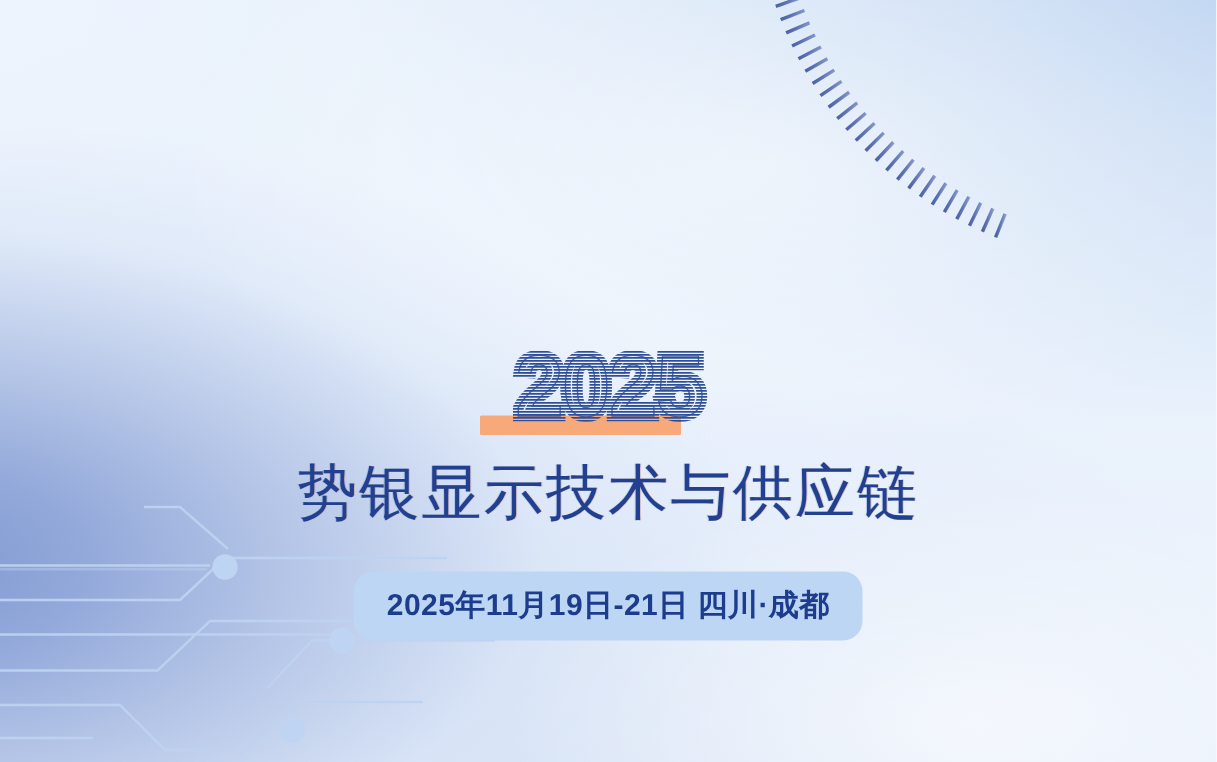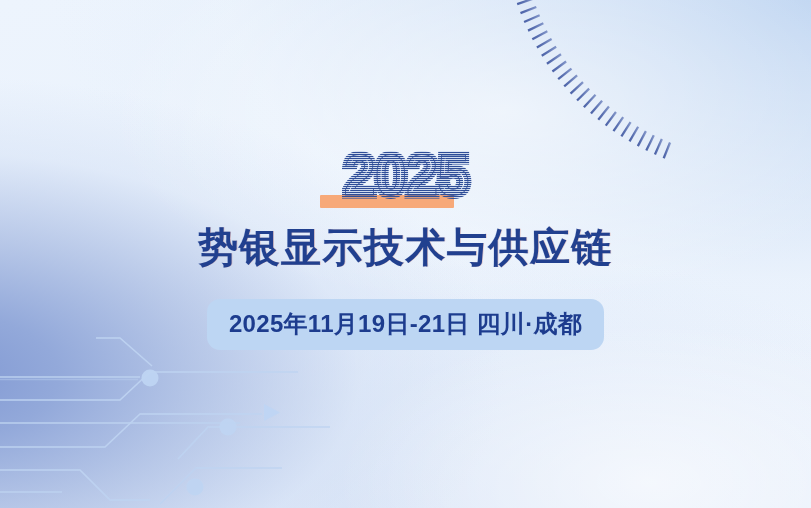--- a/index.html
+++ b/index.html
@@ -45,20 +45,21 @@
   
   .content {
     position: absolute;
     left: 0;
     top: 0;
     width: 811px;
     height: 508px;
     display: flex;
     flex-direction: column;
     align-items: center;
+    justify-content: center;
   }
 
   
   .year-wrap {
     position: relative;
     margin-top: 146dpx;
     margin-top: 146px;
     width: 190px;
     height: 62px;
   }
@@ -75,35 +76,35 @@
     position: absolute;
     left: 0;
     top: 0;
   }
 
   
   .headline {
     margin-top: 14px;
     text-align: center;
     color: #21408f;
-    font-weight: bold;
+    font-weight: normal;
     font-size: 40px;
     line-height: 51px;
     letter-spacing: 1.5px;
     text-shadow: 0.7px 0 0 rgba(210,90,70,0.28), -0.6px 0 0 rgba(60,110,200,0.22);
   }
   .headline-l2 { letter-spacing: 2px; }
 
   
   .date-badge {
     margin-top: 26px;
     background: #bdd6f3;
     color: #1d3c8e;
     font-weight: bold;
-    font-size: 24px;
+    font-size: 20px;
     letter-spacing: 0.3px;
     padding: 9px 22px 10px 22px;
     border-radius: 13px 13px 13px 13px;
     white-space: nowrap;
   }
 </style>
 </head>
 <body>
 
 <div id="banner">

